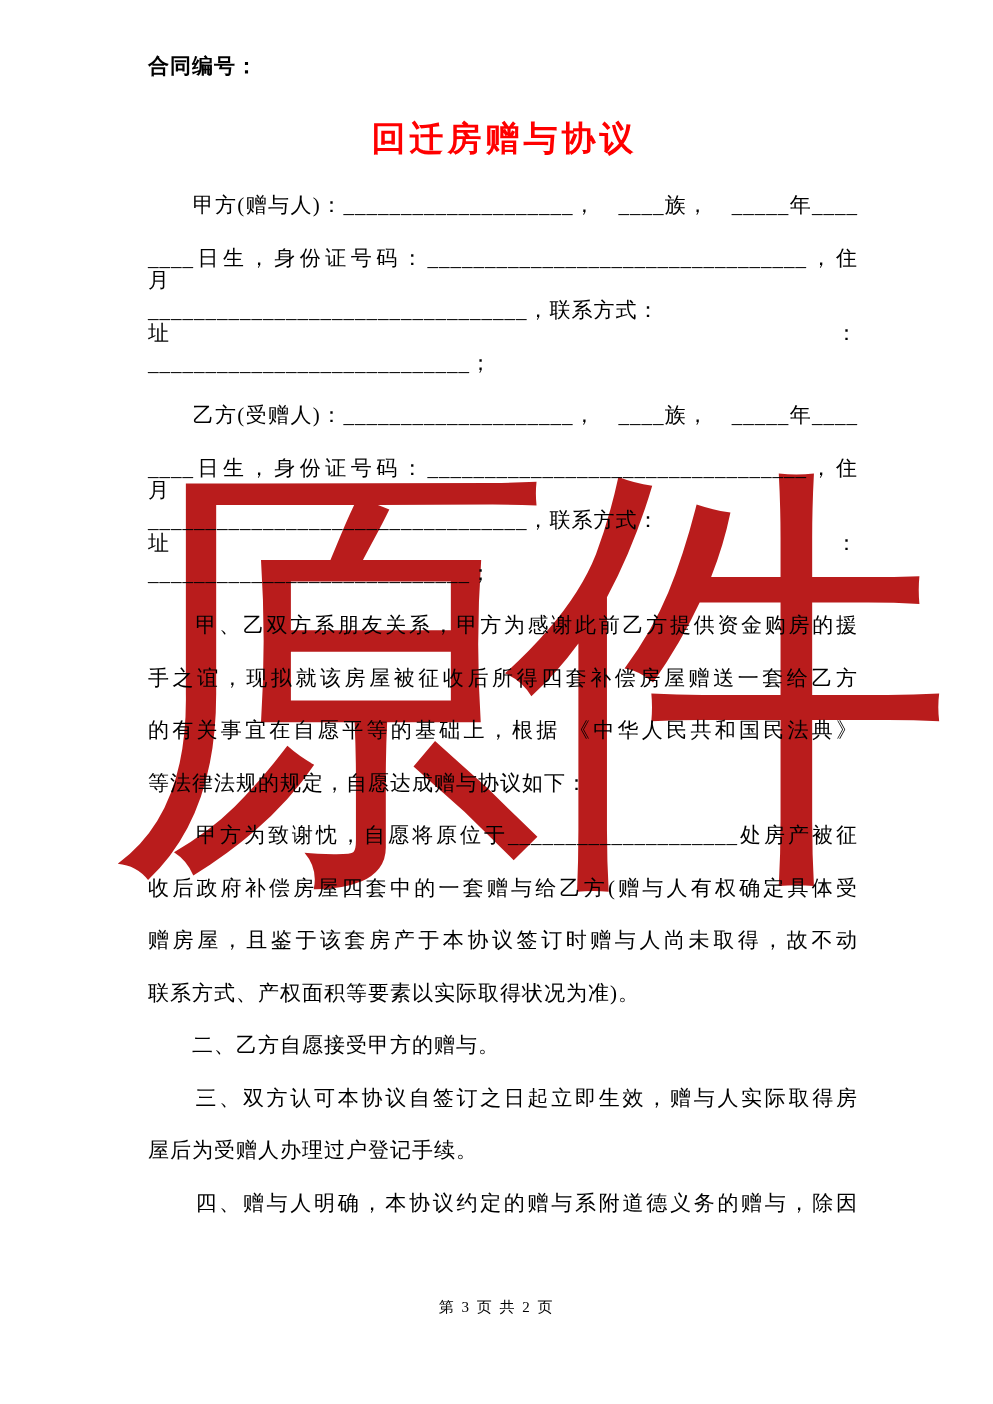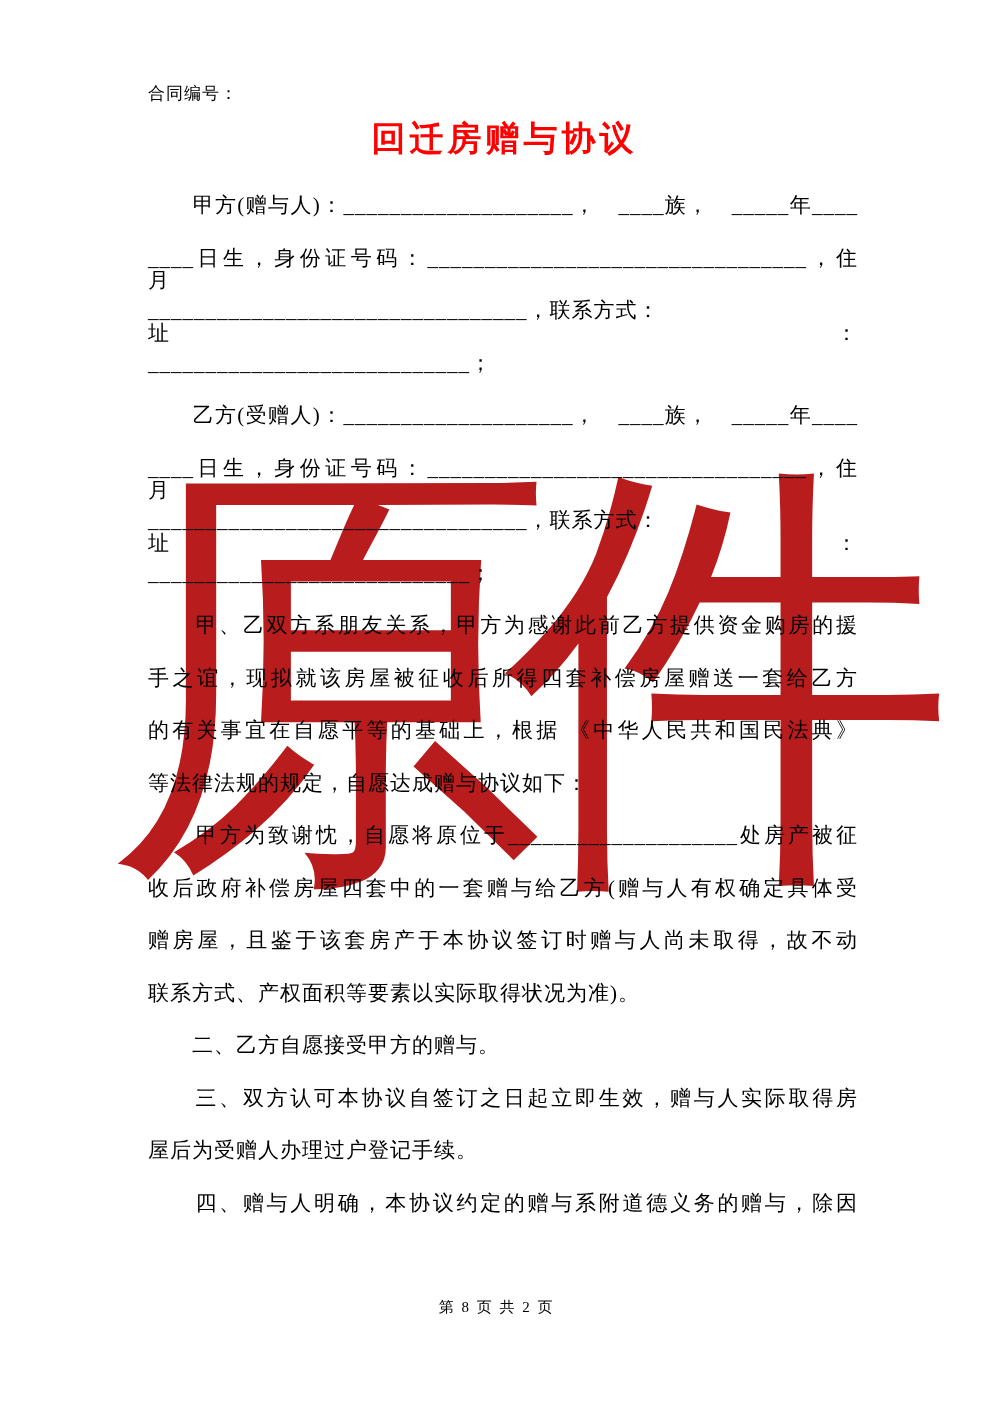--- a/index.html
+++ b/index.html
@@ -20,25 +20,25 @@
     font-size: 450px;
     line-height: 1;
     letter-spacing: -50px;
     color: #b91c1c;
     font-weight: normal;
     white-space: nowrap;
     user-select: none;
   }
   .contract-no {
     position: absolute;
-    top: 82px;
+    top: 52px;
     left: 148px;
     z-index: 1;
-    font-size: 17px;
-    font-weight: normal;
+    font-size: 21px;
+    font-weight: bold;
     letter-spacing: 1px;
   }
   .title {
     position: absolute;
     top: 108px;
     left: 0;
     width: 100%;
     z-index: 1;
     margin: 8px;
     text-align: center;
@@ -112,15 +112,15 @@
     <div class="line">联系方式、产权面积等要素以实际取得状况为准)。</div>
 
     <div class="line">　　二、乙方自愿接受甲方的赠与。</div>
 
     <div class="line fill">　　三、双方认可本协议自签订之日起立即生效，赠与人实际取得房</div>
     <div class="line">屋后为受赠人办理过户登记手续。</div>
 
     <div class="line fill">　　四、赠与人明确，本协议约定的赠与系附道德义务的赠与，除因</div>
   </div>
 
-  <div class="footer">第 8 页 共 2 页</div>
+  <div class="footer">第 3 页 共 2 页</div>
 
 </div>
 
 </body></html>

